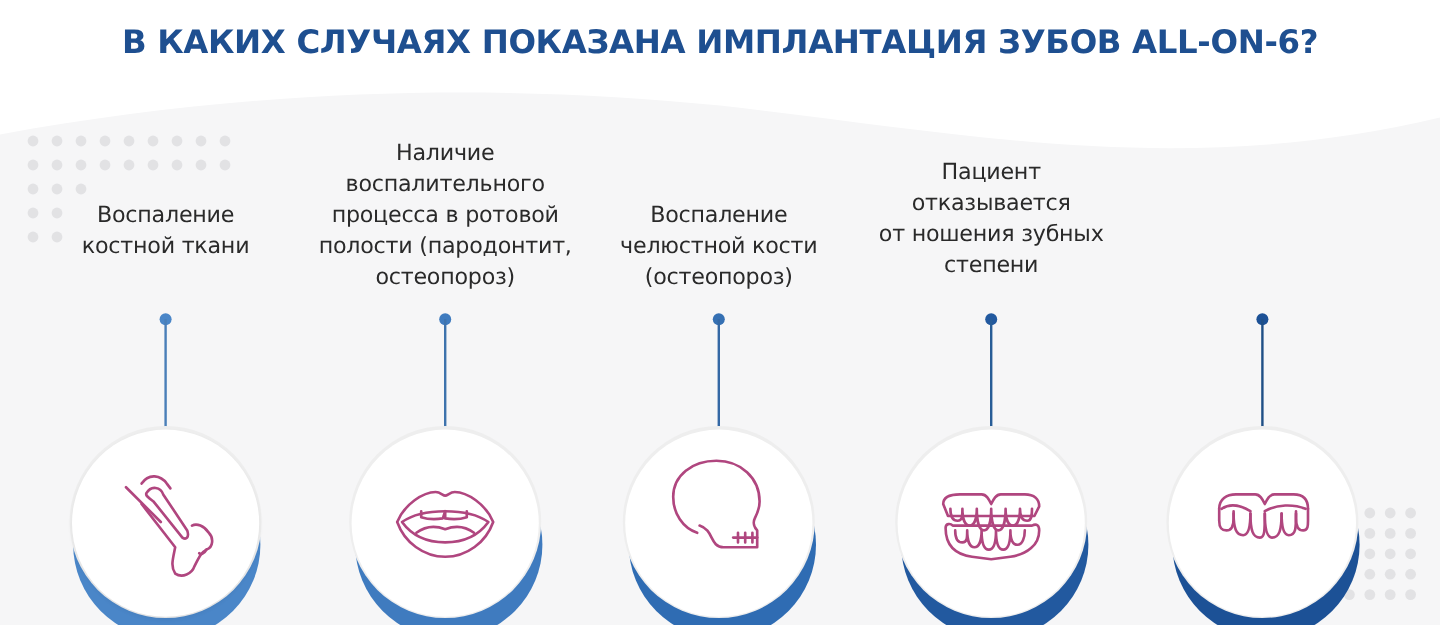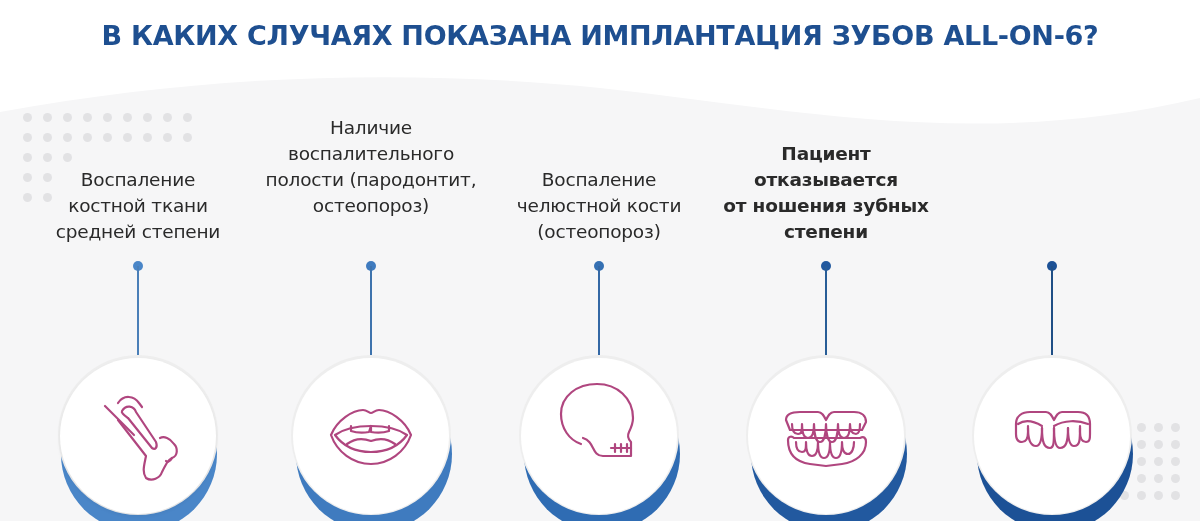--- a/index.html
+++ b/index.html
@@ -95,41 +95,41 @@
     <div class="dot" style="width: 17px; height: 17px;"></div>
     <div class="dot" style="width: 17px; height: 17px;"></div>
     <div class="dot" style="width: 17px; height: 17px;"></div>
     <div class="dot" style="width: 17px; height: 17px;"></div>
   </div>
 
 <div class="item" style="left:18px;">
   <div class="label" style="top:143px;">
     <div>Воспаление</div>
     <div>костной ткани</div>
-    <div>средней степени</div>
   </div>
   <div class="pin" style="left:115px;top:237px;background:#4a86c8;"></div>
   <div class="stem" style="left:119px;top:242px;height:92px;background:#4a7fb8;"></div>
   <div class="disc-shadow" style="left:43px;top:352px;background:#4a86c8;"></div>
   <div class="disc-ring" style="left:40px;top:331px;"></div>
   <div class="disc" style="left:42px;top:334px;background:#fff;box-shadow:0 2px 4px rgba(0,0,0,0.06);">
     <svg class="icon" viewBox="0 0 156 156" fill="none" stroke="#b0467f" stroke-width="2.2" stroke-linecap="round" stroke-linejoin="round">
       <path d="M45,48 L74,77"></path>
       <path d="M58,45 C64,36 74,38 79,45 L82,49"></path>
       <path d="M62,53 C66,46 74,48 76,54 L96,84 C98,90 95,92 92,90 L68,60 C64,57 61,55 62,53 Z"></path>
       <path d="M58,62 L86,98 C84,108 82,114 86,120 C92,124 100,120 102,114 C106,106 108,102 112,100 C118,98 118,90 114,86 C110,80 104,78 100,80"></path>
       <path d="M112,100 C110,104 107,104 106,103"></path>
     </svg>
   </div>
 </div>
 
 <div class="item" style="left:251px;">
   <div class="label" style="top:91px;">
     <div>Наличие</div>
     <div>воспалительного</div>
+    <div>процесса в ротовой</div>
     <div>полости (пародонтит,</div>
     <div>остеопороз)</div>
   </div>
   <div class="pin" style="left:115px;top:237px;background:#3f7bbf;"></div>
   <div class="stem" style="left:119px;top:242px;height:92px;background:#3e73ad;"></div>
   <div class="disc-shadow" style="left:45px;top:352px;background:#3f7bbf;"></div>
   <div class="disc-ring" style="left:40px;top:331px;"></div>
   <div class="disc" style="left:42px;top:334px;background:#fff;">
     <svg class="icon" viewBox="0 0 156 156" fill="none" stroke="#b0467f" stroke-width="2.2" stroke-linecap="round" stroke-linejoin="round">
       <path d="M38,77 C44,62 60,52 70,52 C74,52 76,55 78,55 C80,55 82,52 86,52 C96,52 112,62 118,77 C112,94 96,106 78,106 C60,106 44,94 38,77 Z"></path>
@@ -154,21 +154,21 @@
   <div class="disc" style="left:42px;top:334px;background:#fff;">
     <svg class="icon" viewBox="0 0 156 156" fill="none" stroke="#b0467f" stroke-width="2.2" stroke-linecap="round" stroke-linejoin="round">
       <path d="M60,86 C48,82 40,70 40,56 C40,38 56,26 76,26 C96,26 112,40 112,60 C112,66 110,70 108,74 C106,78 108,82 110,84 L110,98 L82,98 C76,98 74,94 72,90 C70,86 68,82 62,80"></path>
       <path d="M90,90 L110,90"></path>
       <path d="M94,86 L94,94 M100,86 L100,94 M106,86 L106,94"></path>
     </svg>
   </div>
 </div>
 
 <div class="item" style="left:706px;">
-  <div class="label" style="top:117px;font-weight:bold;">
+  <div class="label" style="top:107px;">
     <div>Пациент</div>
     <div>отказывается</div>
     <div>от ношения зубных</div>
     <div>степени</div>
   </div>
   <div class="pin" style="left:115px;top:237px;background:#22599f;"></div>
   <div class="stem" style="left:119px;top:242px;height:92px;background:#285d97;"></div>
   <div class="disc-shadow" style="left:45px;top:352px;background:#22599f;"></div>
   <div class="disc-ring" style="left:40px;top:331px;"></div>
   <div class="disc" style="left:42px;top:334px;background:#fff;">

